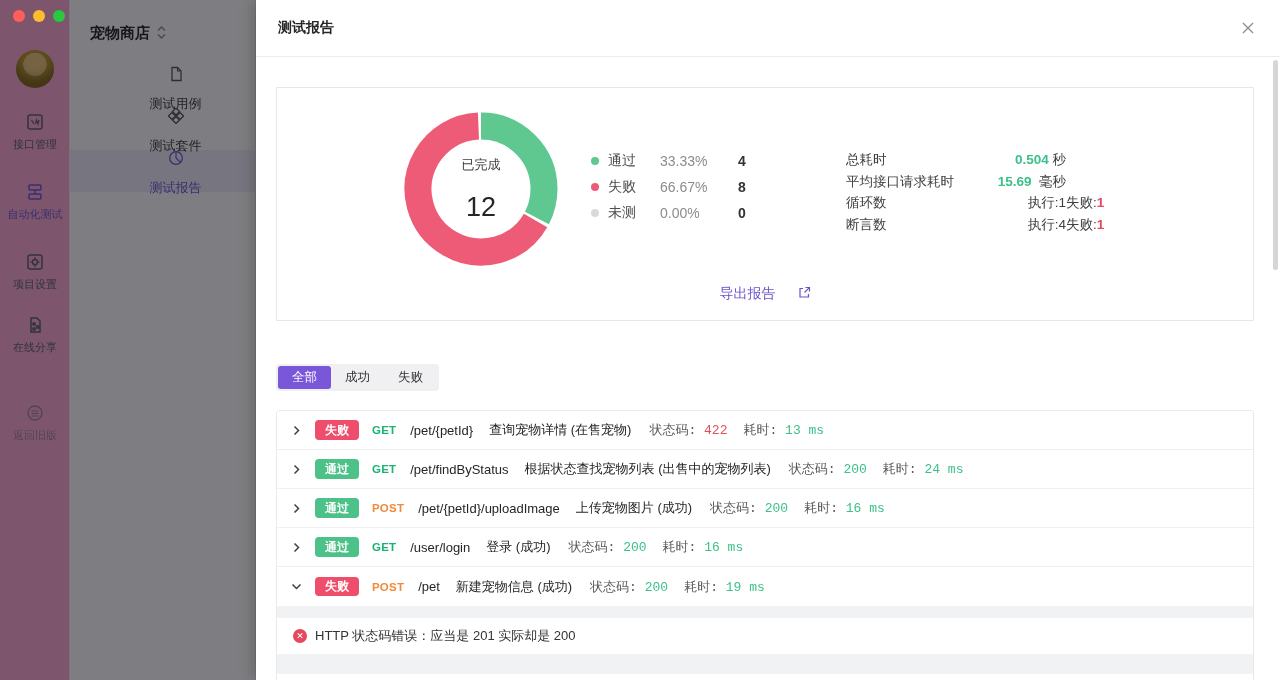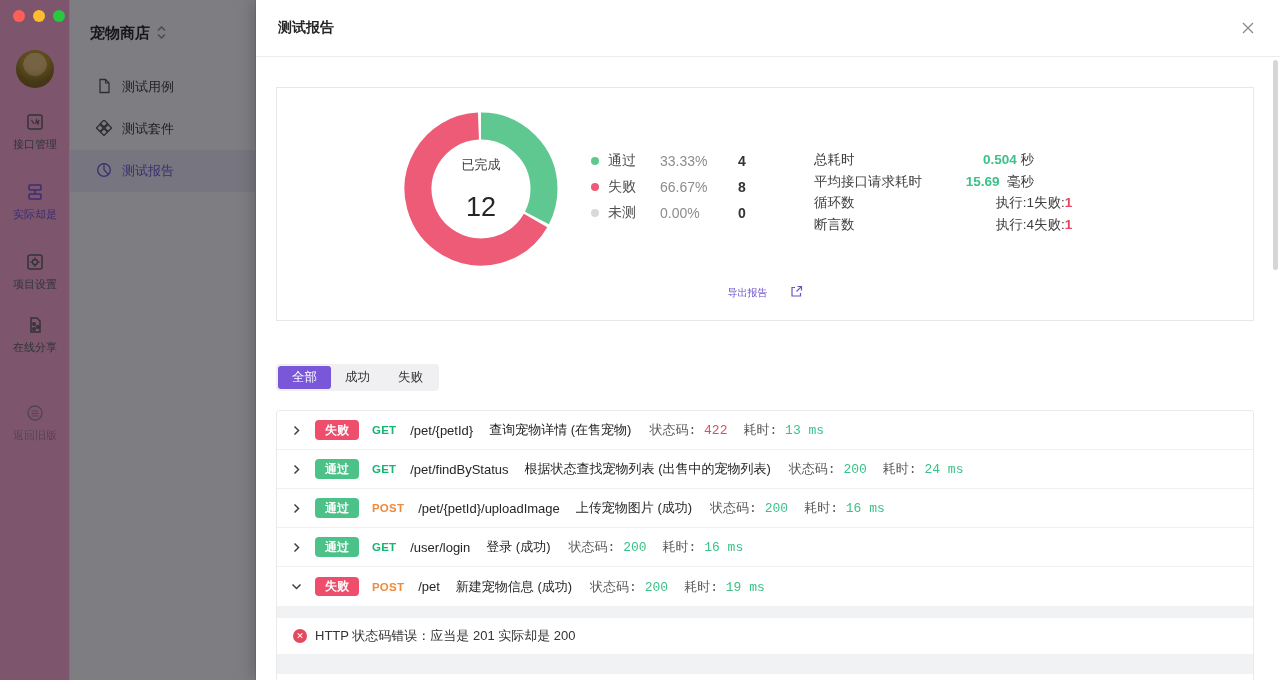--- a/index.html
+++ b/index.html
@@ -14,21 +14,21 @@
             box-shadow:inset 0 -10px 8px rgba(60,40,10,.45); }
   .rail-item { position:absolute; left:0; width:70px; text-align:center; color:#5a5f66; cursor:pointer; }
   .rail-item .lbl { display:block; font-size:11px; margin-top:5px; letter-spacing:0; }
   .rail-item svg { display:block; margin:0 auto; }
   .rail-item.active { color:#6e53d2; }
 
   
   .sidebar { position:absolute; left:70px; top:0; width:186px; height:100%; background:#fbfbfd; border-right:1px solid #e9e9e9; z-index:1; }
   .proj { position:absolute; top:24px; left:20px; display:flex; align-items:center; gap:6px; font-size:15px; font-weight:bold; color:#262626; cursor:pointer; }
   .menu { position:absolute; top:66px; left:0; width:100%; }
-  .menu-item { height:42px; display:flex; align-items:center; padding-left:26px; gap:10px; font-size:13px; color:#3c3c3c; cursor:pointer; }
+  .menu-item { height:42px; display:flex; align-items:center; padding-left:26px; gap:10px; font-size:13px; color:#3c3c3c; cursor:pointer;flex-direction:column; }
   .menu-item.active { background:#ecebf8; color:#6e53d2; }
   .menu-item svg { flex:0 0 auto; }
 
   
   .lights { position:absolute; top:10px; left:13px; display:flex; gap:8px; z-index:30; }
   .light { width:12px; height:12px; border-radius:50%; cursor:pointer; }
 
   
   .backdrop { position:absolute; inset:0; background:rgba(12,12,18,.52); z-index:5; }
 
@@ -48,30 +48,30 @@
   .dc-label { font-size:13px; color:#404040; }
   .dc-value { font-size:27px; color:#262626; margin-top:18px; }
 
   .legend { position:absolute; left:314px; top:60px; }
   .lg-row { display:flex; align-items:center; height:26px; }
   .lg-dot { width:8px; height:8px; border-radius:50%; margin-right:9px; }
   .lg-label { width:52px; font-size:14px; color:#4d4d4d; }
   .lg-pct { width:78px; font-size:14px; color:#8c8c8c; }
   .lg-count { font-size:14px; font-weight:bold; color:#333; }
 
-  .stats { position:absolute; left:537px; top:61px; }
+  .stats { position:absolute; left:569px; top:61px; }
   .st-row { display:flex; align-items:center; height:21.7px; font-size:13.5px; color:#404040; }
   .st-label { width:120px; }
   .st-col2 { width:100px;text-align:right; }
   .green { color:#3cc188; font-weight:bold; }
   .red { color:#e8465f; }
   .st-unit { color:#404040; font-weight:normal; }
 
   .export { position:absolute; top:197px; left:0; right:0; display:flex; justify-content:center; }
-  .export-link { display:flex; align-items:center; gap:22px; color:#6c51cc; font-size:10px; cursor:pointer; }
+  .export-link { display:flex; align-items:center; gap:22px; color:#6c51cc; font-size:14px; cursor:pointer; }
 
   
   .tabs { margin-top:19px; }
   .seg { display:inline-flex; background:#f0f0f2; border-radius:4px; padding:2px;margin-top:24px; }
   .seg-item { font-size:12.5px; color:#333; padding:3px 14px; border-radius:3px; cursor:pointer; }
   .seg-item.active { background:#7a56d9; color:#fff; }
 
   
   .list { margin-top:19px; border:1px solid #e9e9e9; border-radius:4px 4px 0 0; border-bottom:none; overflow:hidden; }
   .row { height:39px; display:flex; align-items:center; padding:0 14px; border-bottom:1px solid #f0f0f0; background:#fff; cursor:pointer; }
@@ -117,21 +117,21 @@
   </div>
 
   <div class="rail-item active" style="top:182px">
     <span>
       <svg width="20" height="20" viewBox="0 0 20 20" fill="none" stroke="currentColor" stroke-width="1.6">
           <rect x="4" y="3" width="12" height="5" rx="1"></rect>
           <rect x="4" y="12" width="12" height="5" rx="1"></rect>
           <path d="M10 8v4"></path>
         </svg>
     </span>
-    <span class="lbl">实际却是</span>
+    <span class="lbl">自动化测试</span>
   </div>
 
   <div class="rail-item" style="top:252px">
     <span>
       <svg width="20" height="20" viewBox="0 0 20 20" fill="none" stroke="currentColor" stroke-width="1.5">
           <rect x="3" y="3" width="14" height="14" rx="2"></rect>
           <circle cx="10" cy="10" r="2.6"></circle>
           <path d="M10 5v2M10 13v2M5 10h2M13 10h2" stroke-width="1.2"></path>
         </svg>
     </span>

